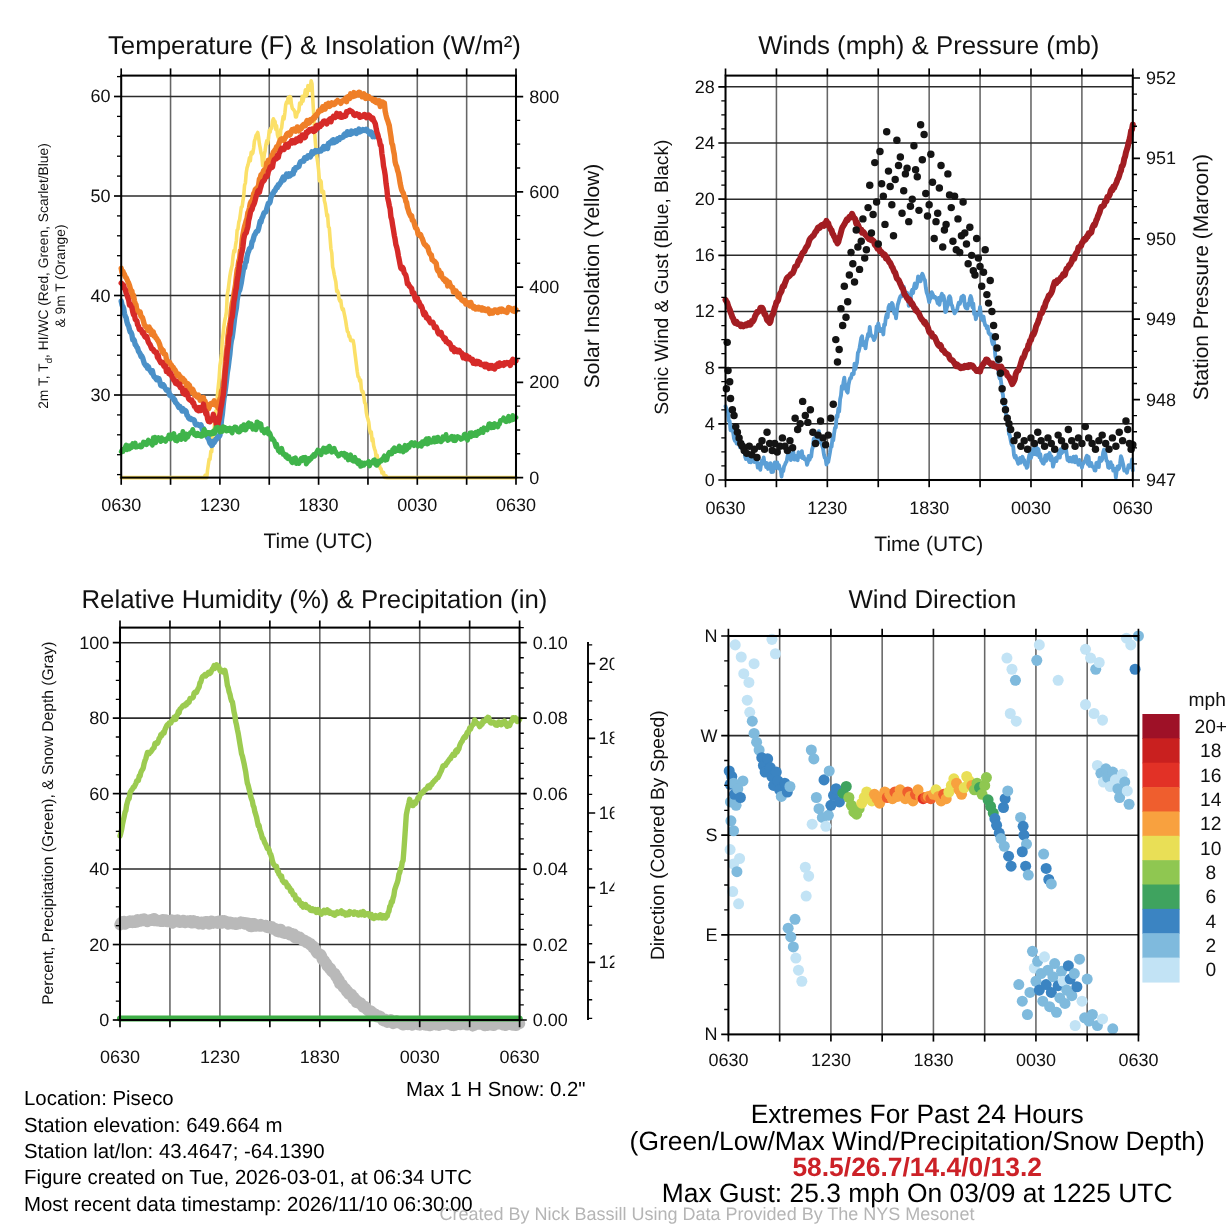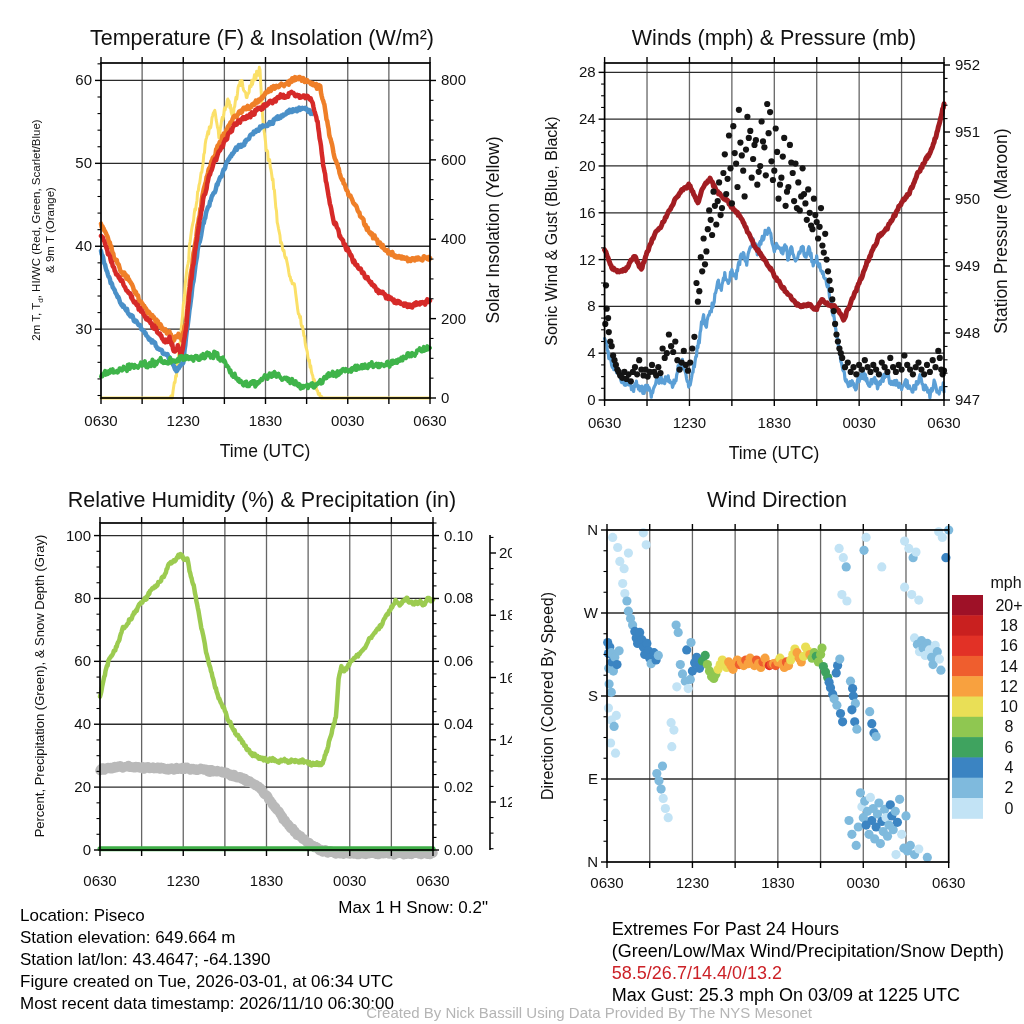--- a/index.html
+++ b/index.html
@@ -2,22 +2,22 @@
 <html><head>
 <meta charset="utf-8">
 <style>
   html,body{margin:0;padding:0;background:#fff;}
   .page{position:relative;width:1024px;height:1024px;background:#fff;overflow:hidden;
         font-family:"Liberation Sans", sans-serif;color:#111;}
   .chart-svg{position:absolute;}
   svg text{font-family:"Liberation Sans", sans-serif;fill:#111;}
   .footer-left{position:absolute;left:20px;top:905px;font-size:17px;line-height:22px;color:#000;}
   .snow-note{position:absolute;left:0;top:898px;width:488px;text-align:right;font-size:17px;color:#000;}
-  .footer-right{position:absolute;right:20px;top:918px;text-align:left;font-size:18px;line-height:22px;color:#000;}
-  .extremes-values{color:#cc2127;font-weight:normal;}
+  .footer-right{position:absolute;right:20px;top:918px;text-align:center;font-size:22px;line-height:22px;color:#000;}
+  .extremes-values{color:#cc2127;font-weight:bold;}
   .credit{position:absolute;left:0;top:1004px;width:812px;text-align:right;font-size:15px;color:#b5b5b5;white-space:nowrap;}
 </style>
 </head>
 <body>
 
 <div class="page">
   <svg class="chart-svg" style="left:0;top:0" width="512" height="470" viewBox="0 0 512 470">
       <line x1="142.125" y1="63" x2="142.125" y2="398" stroke="#666" stroke-width="1.3"></line>
       <line x1="183.25" y1="63" x2="183.25" y2="398" stroke="#666" stroke-width="1.3"></line>
       <line x1="224.375" y1="63" x2="224.375" y2="398" stroke="#666" stroke-width="1.3"></line>

